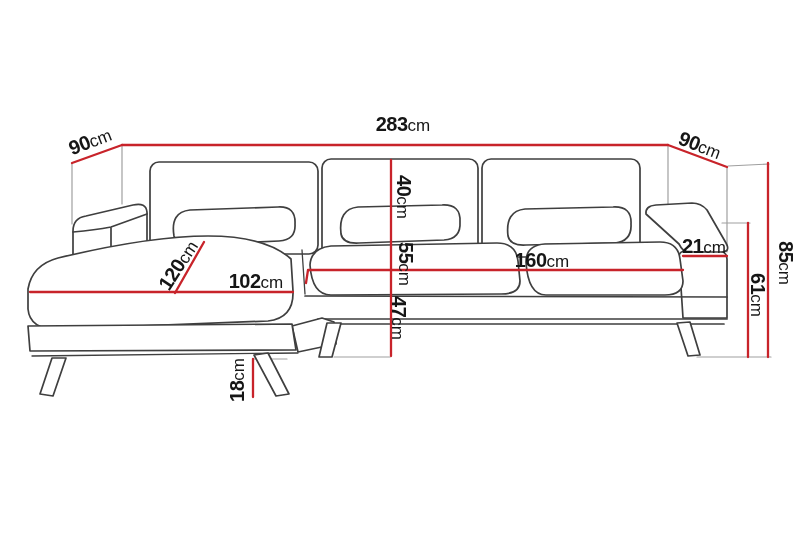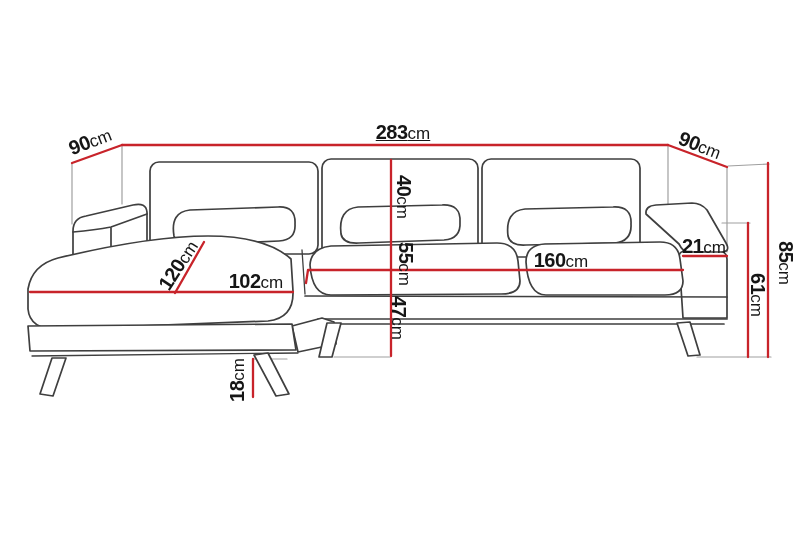--- a/index.html
+++ b/index.html
@@ -90,21 +90,21 @@
       <path d="M748,223 L748,357"></path>
       <path d="M683,256 L727,256"></path>
       <path d="M308,270 L683,270 M308,270 L306,283"></path>
       <path d="M391,160 L391,356"></path>
       <path d="M30,292 L293,292"></path>
       <path d="M175,293 L204,242"></path>
       <path d="M253,359 L253,397"></path>
     </g>
   </svg>
 
-  <div class="dim" style="left:403px;top:132px;text-decoration:underline;">
+  <div class="dim" style="left:403px;top:124px;">
     <span class="num">283</span><span class="unit">cm</span>
   </div>
 
   <div class="dim rotl" style="left:90px;top:141px;">
     <span class="num">90</span><span class="unit">cm</span>
   </div>
 
   <div class="dim rotr" style="left:700px;top:145px;">
     <span class="num">90</span><span class="unit">cm</span>
   </div>
@@ -114,21 +114,21 @@
   </div>
 
   <div class="dim rot90" style="left:758px;top:295px;">
     <span class="num">61</span><span class="unit">cm</span>
   </div>
 
   <div class="dim" style="left:704px;top:246px;">
     <span class="num">21</span><span class="unit">cm</span>
   </div>
 
-  <div class="dim" style="left:542px;top:260px;margin-left:19px;">
+  <div class="dim" style="left:542px;top:260px;">
     <span class="num">160</span><span class="unit">cm</span>
   </div>
 
   <div class="dim rot90" style="left:404px;top:197px;">
     <span class="num">40</span><span class="unit">cm</span>
   </div>
 
   <div class="dim rot90" style="left:406px;top:264px;">
     <span class="num">55</span><span class="unit">cm</span>
   </div>

